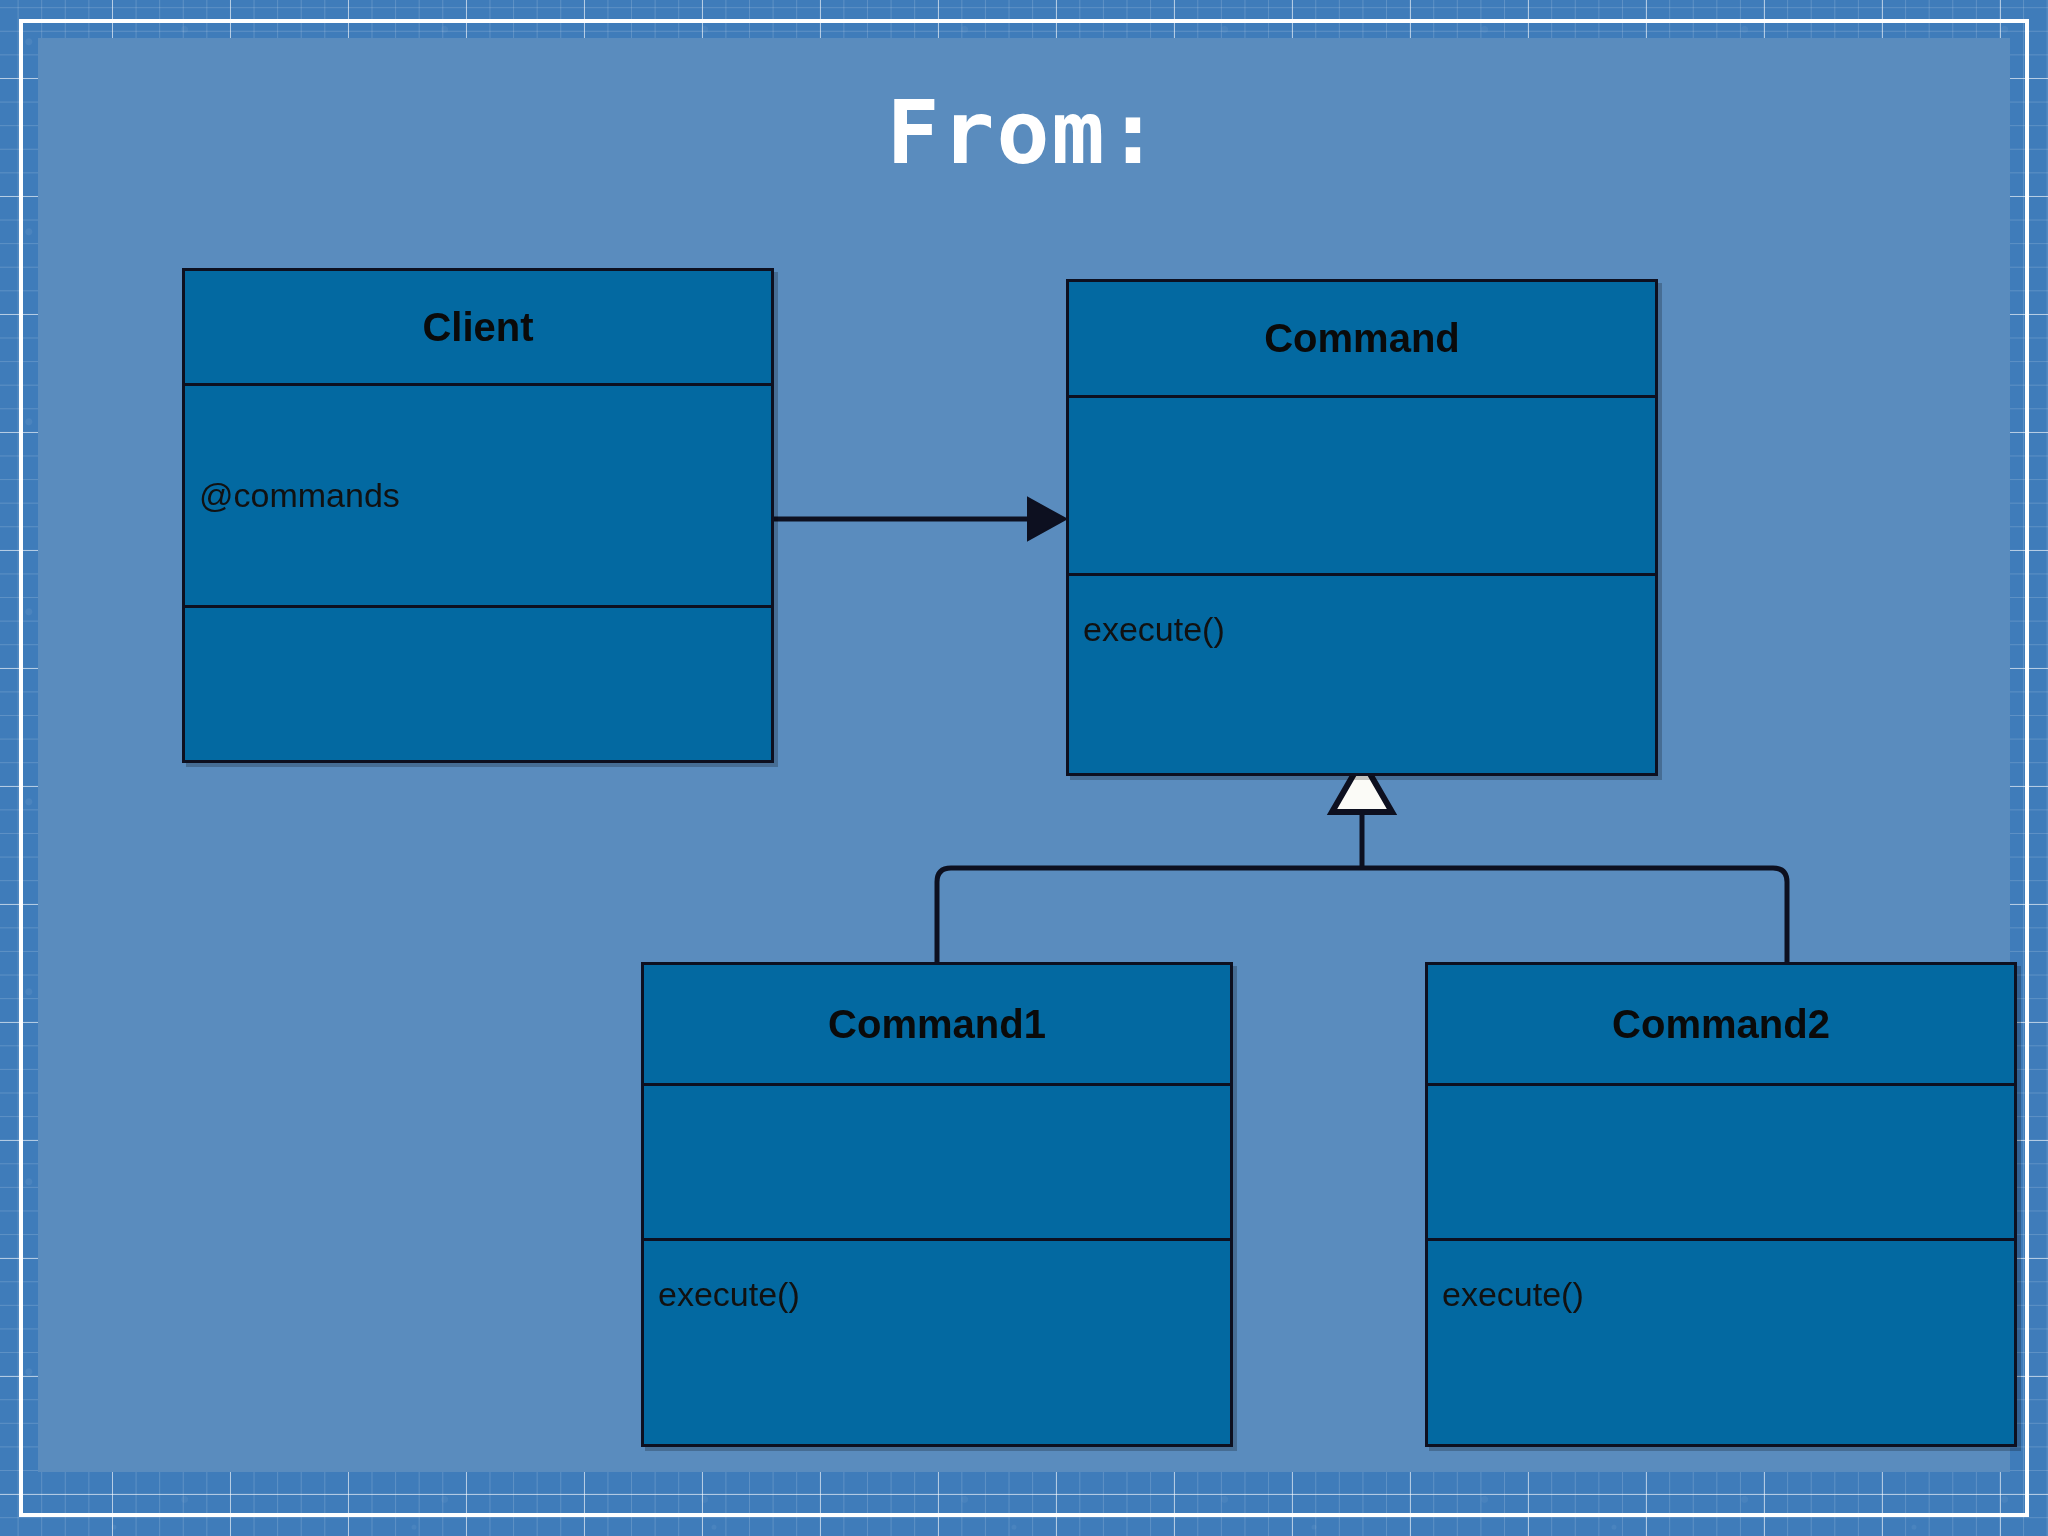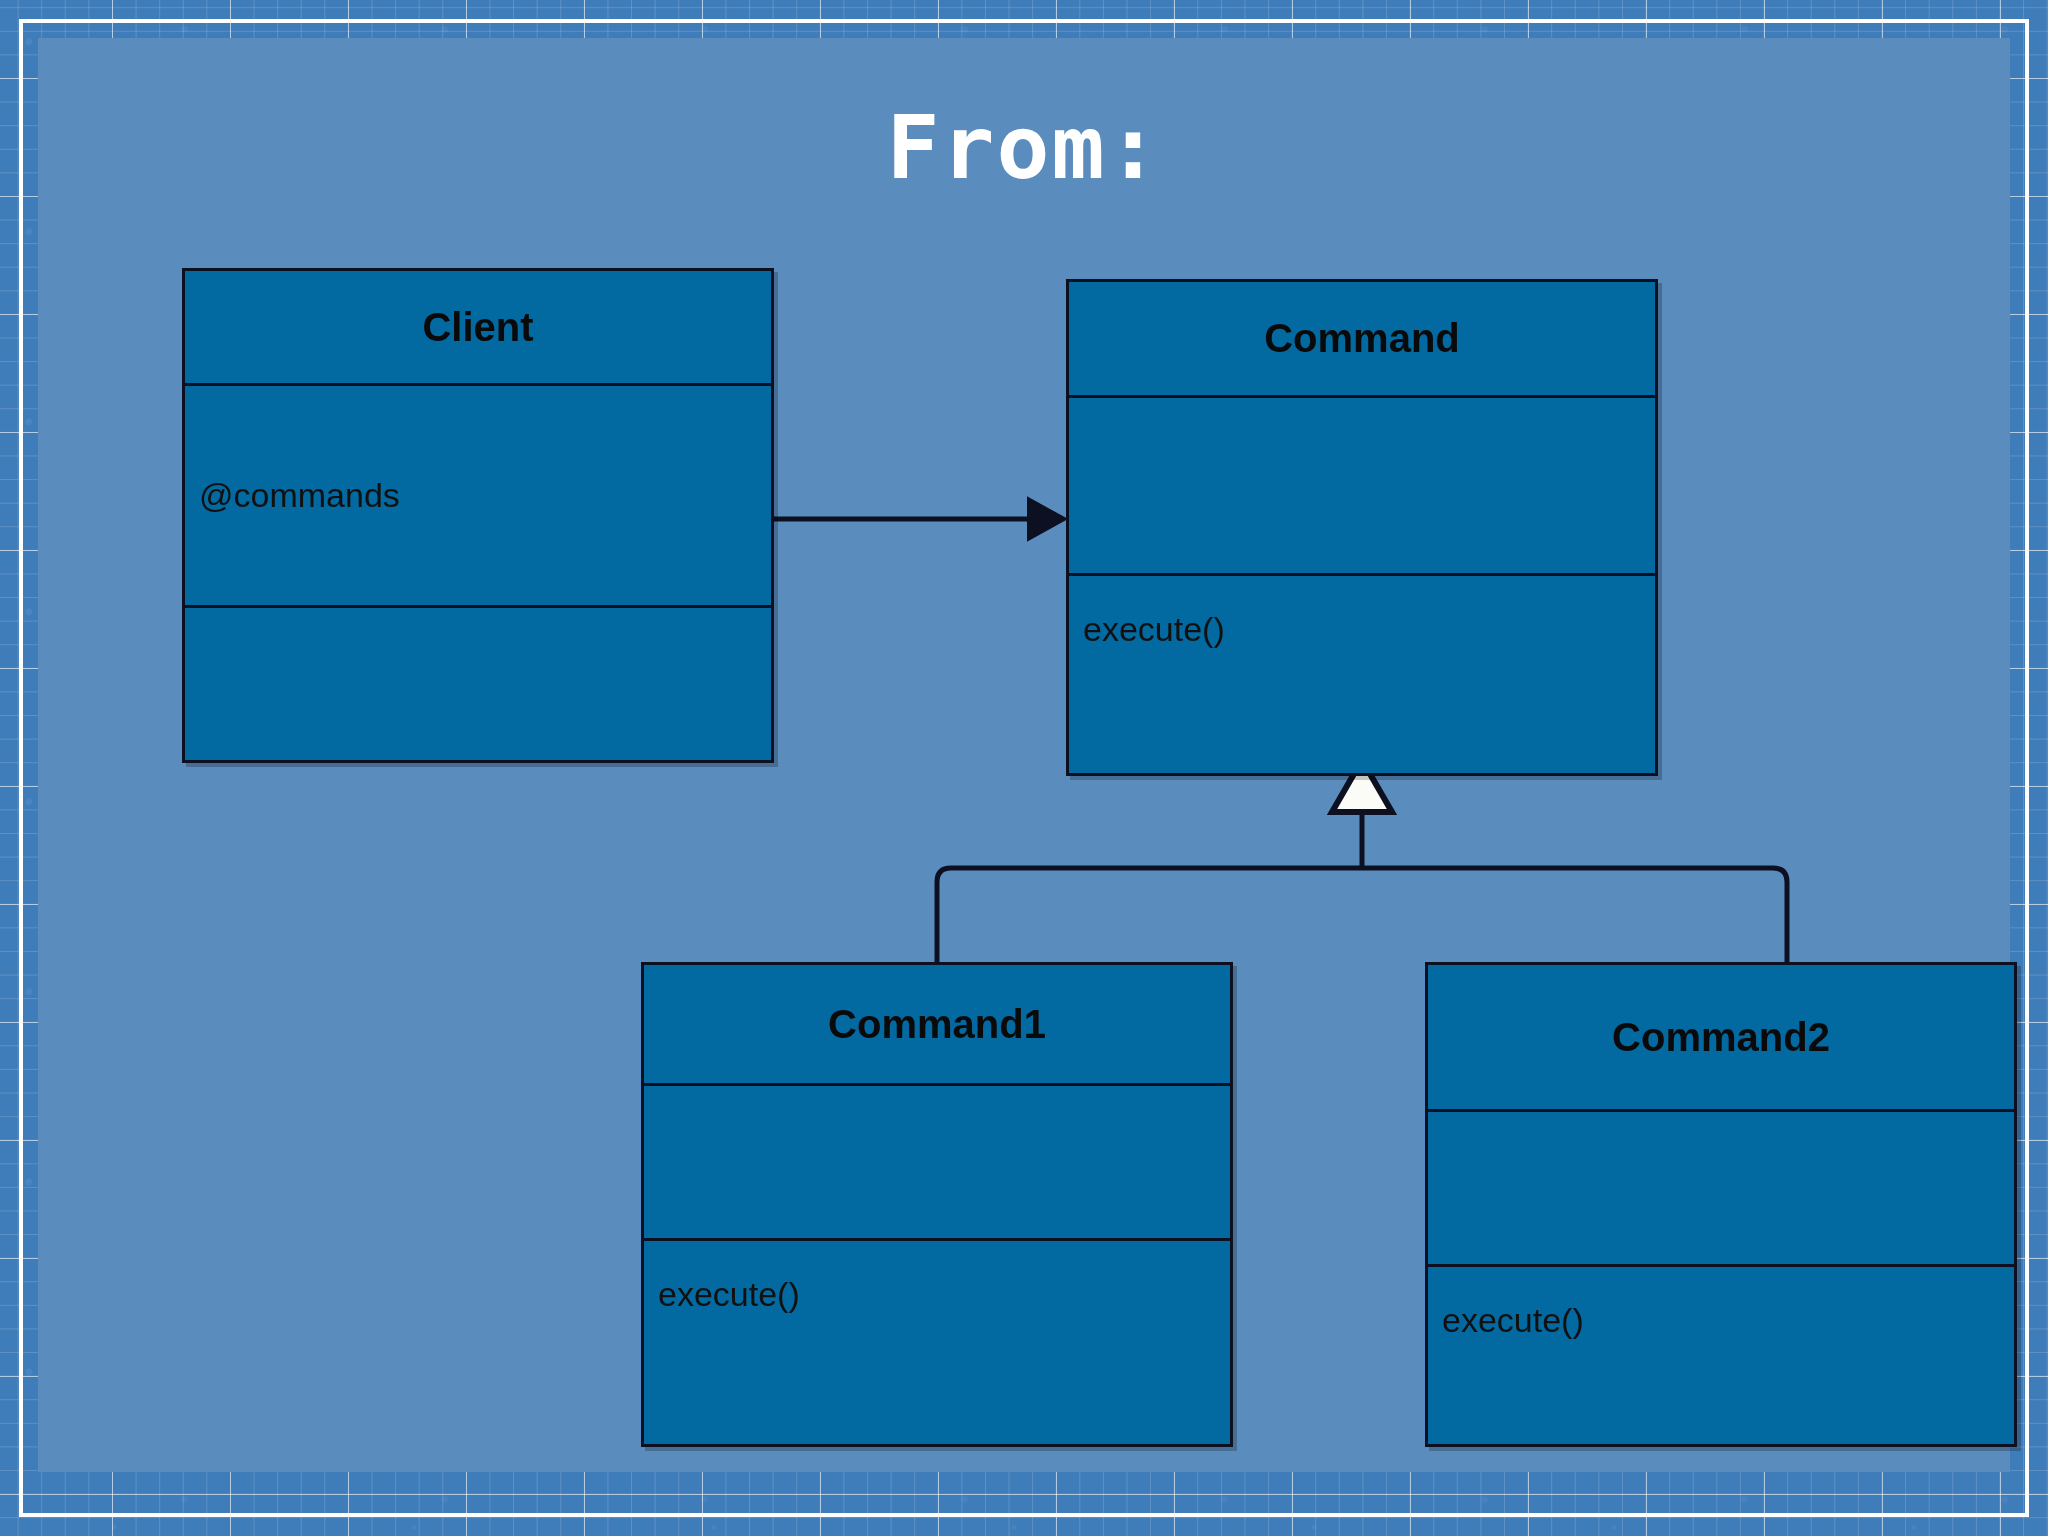--- a/index.html
+++ b/index.html
@@ -66,21 +66,21 @@
     position: absolute;
     left: 38px;  top: 38px;
     width: 1972px;
     height: 1434px;
     background: #5a8cbe;
   }
 
   
   #page-title {
     position: absolute;
-    left: 0; top: 104px;
+    left: 0; top: 89px;
     width: 2048px;
     text-align: center;
     font-family: "DejaVu Sans Mono", "Liberation Mono", monospace;
     font-weight: bold;
     font-size: 88px;
     letter-spacing: 2px;
     color: #ffffff;
     line-height: 1;
   }
 
@@ -133,21 +133,21 @@
   #box-command .c-title { height: 113px; }
   #box-command .c-attrs { height: 178px; }
   #box-command .c-ops   { height: 206px; }
 
   #box-command1  { left: 641px;  top: 962px;  width: 592px;  height: 485px; }
   #box-command1 .c-title { height: 118px; border-radius: 20px; }
   #box-command1 .c-attrs { height: 155px; }
   #box-command1 .c-ops   { height: 212px; }
 
   #box-command2  { left: 1425px; top: 962px;  width: 592px;  height: 485px; }
-  #box-command2 .c-title { height: 144px; }
+  #box-command2 .c-title { height: 118px; }
   #box-command2 .c-attrs { height: 155px; }
   #box-command2 .c-ops   { height: 212px; }
 
   
   #connectors {
     position: absolute;
     left: 0; top: 0;
     width: 2048px; height: 1536px;
     pointer-events: none;
   }

